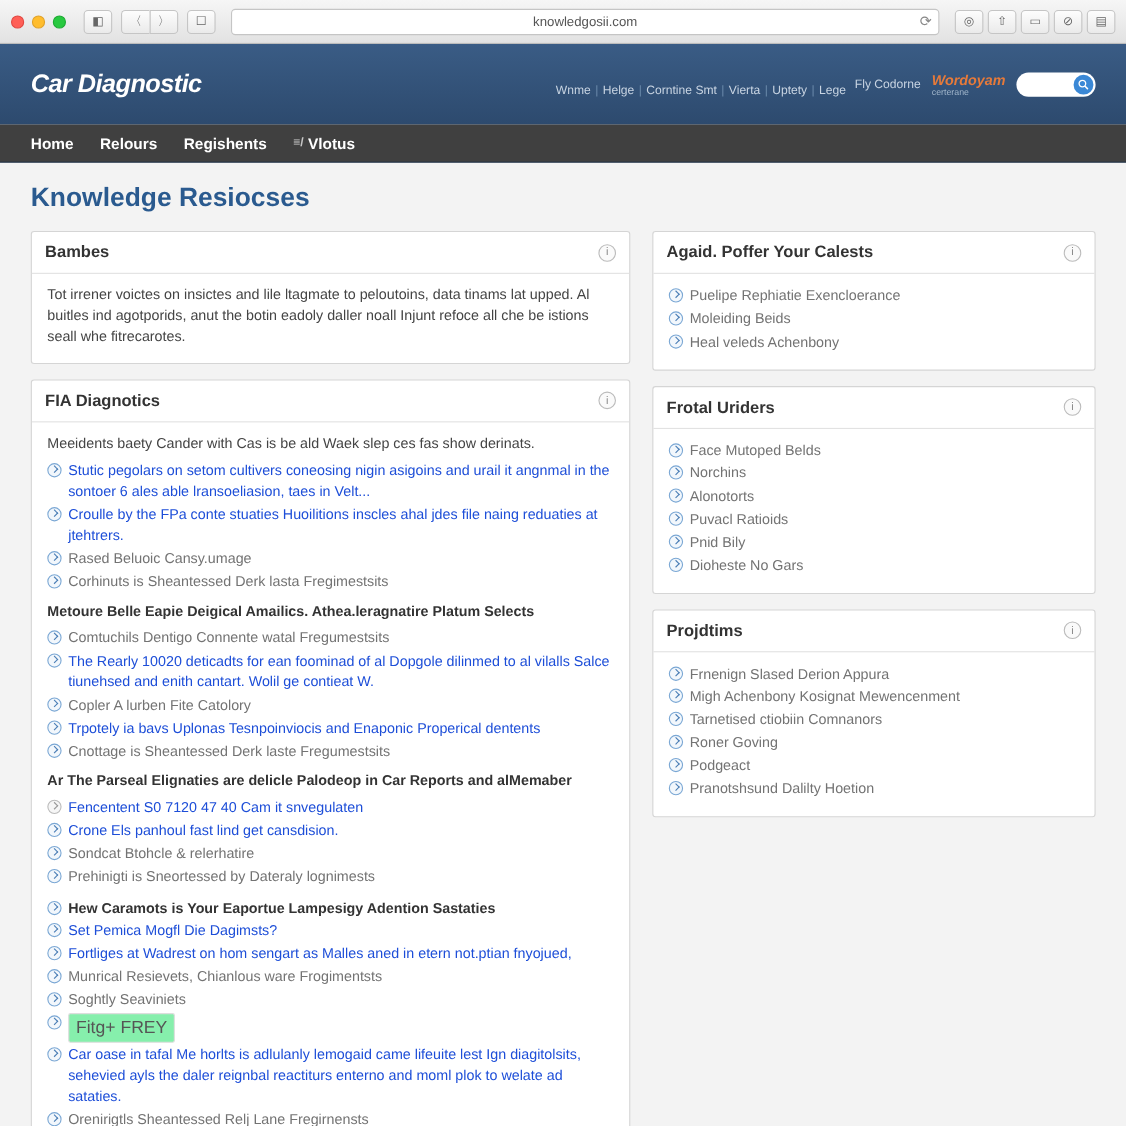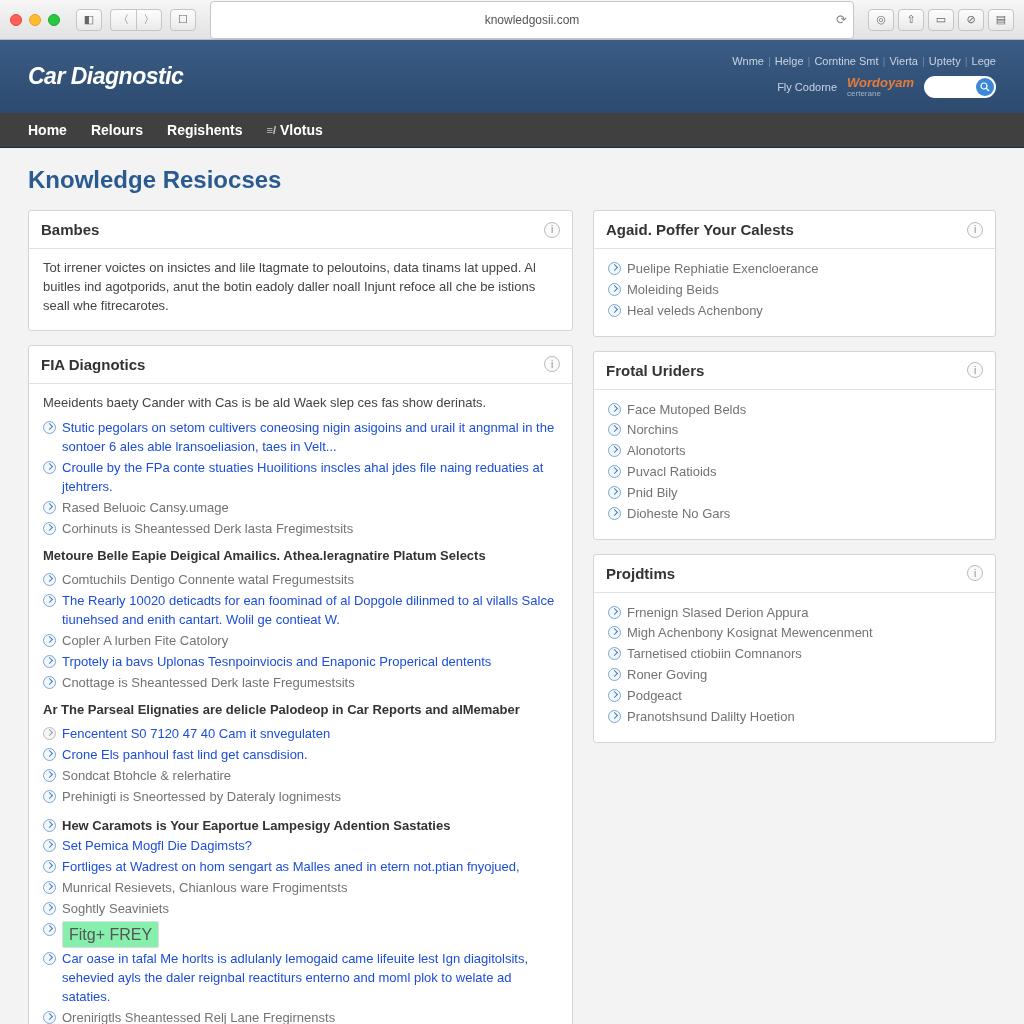--- a/index.html
+++ b/index.html
@@ -9,28 +9,28 @@
   .browser-chrome { height: 40px; background: linear-gradient(#f6f6f6, #e2e2e2); border-bottom: 1px solid #bcbcbc; display: flex; align-items: center; padding: 0 10px; gap: 8px; }
   .traffic-lights { display: flex; gap: 7px; margin-right: 8px; }
   .tl { width: 12px; height: 12px; border-radius: 50%; }
   .tl-red { background: #ff5f57; border: 1px solid #e14640; }
   .tl-yellow { background: #ffbd2e; border: 1px solid #e1a228; }
   .tl-green { background: #28c940; border: 1px solid #1ba932; }
   .chrome-btn { width: 26px; height: 22px; background: linear-gradient(#fdfdfd,#eaeaea); border: 1px solid #c5c5c5; border-radius: 4px; display: flex; align-items: center; justify-content: center; font-size: 11px; color: #666; }
   .chrome-btn-group { display: flex; }
   .chrome-btn-group .chrome-btn:first-child { border-radius: 4px 0 0 4px; border-right: none; }
   .chrome-btn-group .chrome-btn:last-child { border-radius: 0 4px 4px 0; }
-  .addr-bar { flex: 1; height: 38px; background: #fff; border: 1px solid #c5c5c5; border-radius: 4px; display: flex; align-items: center; justify-content: center; color: #555; font-size: 12px; margin: 0 6px; position: relative; }
+  .addr-bar { flex: 1; height: 24px; background: #fff; border: 1px solid #c5c5c5; border-radius: 4px; display: flex; align-items: center; justify-content: center; color: #555; font-size: 12px; margin: 0 6px; position: relative; }
   .addr-refresh { position: absolute; right: 6px; color: #888; font-size: 13px; }
   .chrome-right { display: flex; gap: 4px; }
   
   
   .banner { background: linear-gradient(#3a5c85, #2d4a6e); color: #fff; padding: 0 28px; height: 73px; display: flex; align-items: center; justify-content: space-between; position: relative; }
   .brand { font-size: 23px; font-weight: 700; font-style: italic; letter-spacing: -0.5px; }
-  .banner-right { display: flex; flex-direction: column; align-items: flex-end; gap: 8px; }
+  .banner-right { display: flex; flex-direction: row; align-items: flex-end; gap: 8px; }
   .util-links { font-size: 11px; color: #c8d4e2; display: flex; gap: 4px; }
   .util-links span { cursor: pointer; }
   .util-sep { color: #6a89aa; }
   .sub-row { display: flex; align-items: center; gap: 10px; }
   .byline { font-size: 11px; color: #c8d4e2; }
   .partner { font-size: 13px; font-weight: 700; font-style: italic; color: #e67a3a; }
   .partner-sub { font-size: 8px; color: #9fb4c9; display:block; line-height: 1; }
   .search-pill { display: flex; align-items: center; background: #fff; border-radius: 11px; height: 22px; width: 72px; padding: 0 2px 0 8px; }
   .search-pill input { border: none; outline: none; width: 44px; font-size: 11px; }
   .search-go { width: 18px; height: 18px; background: #3a88d6; border-radius: 50%; display: flex; align-items: center; justify-content: center; color: #fff; font-size: 10px; }

